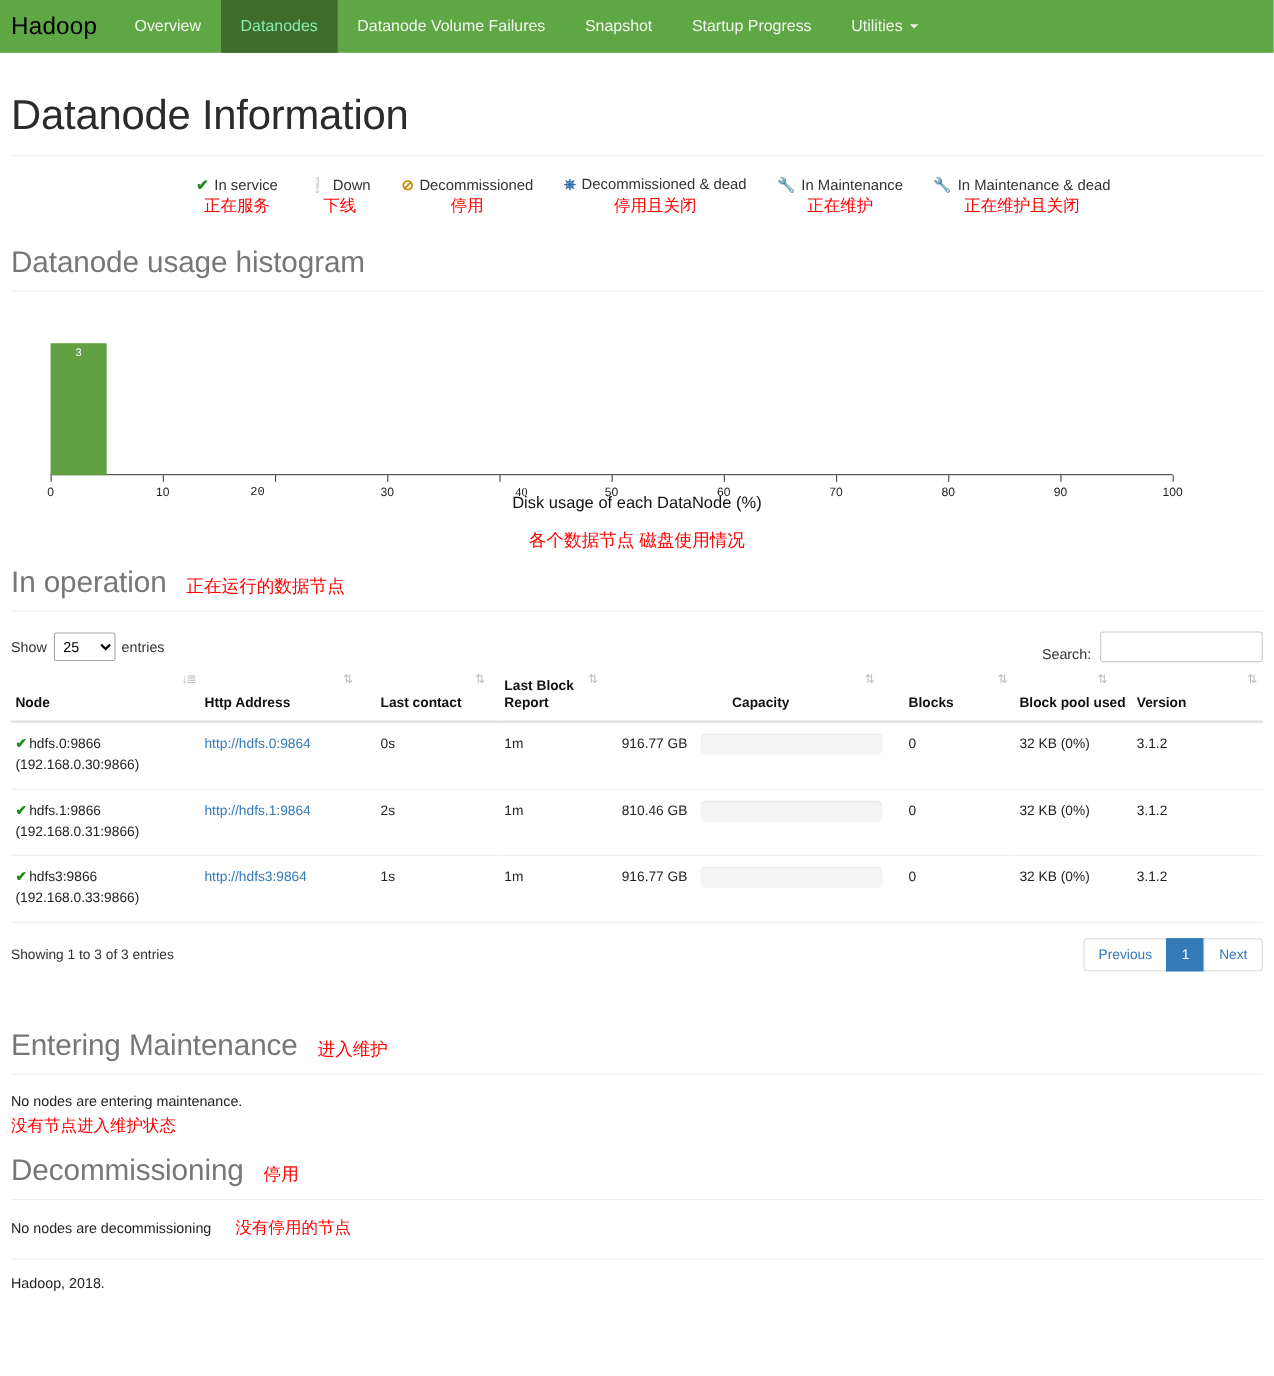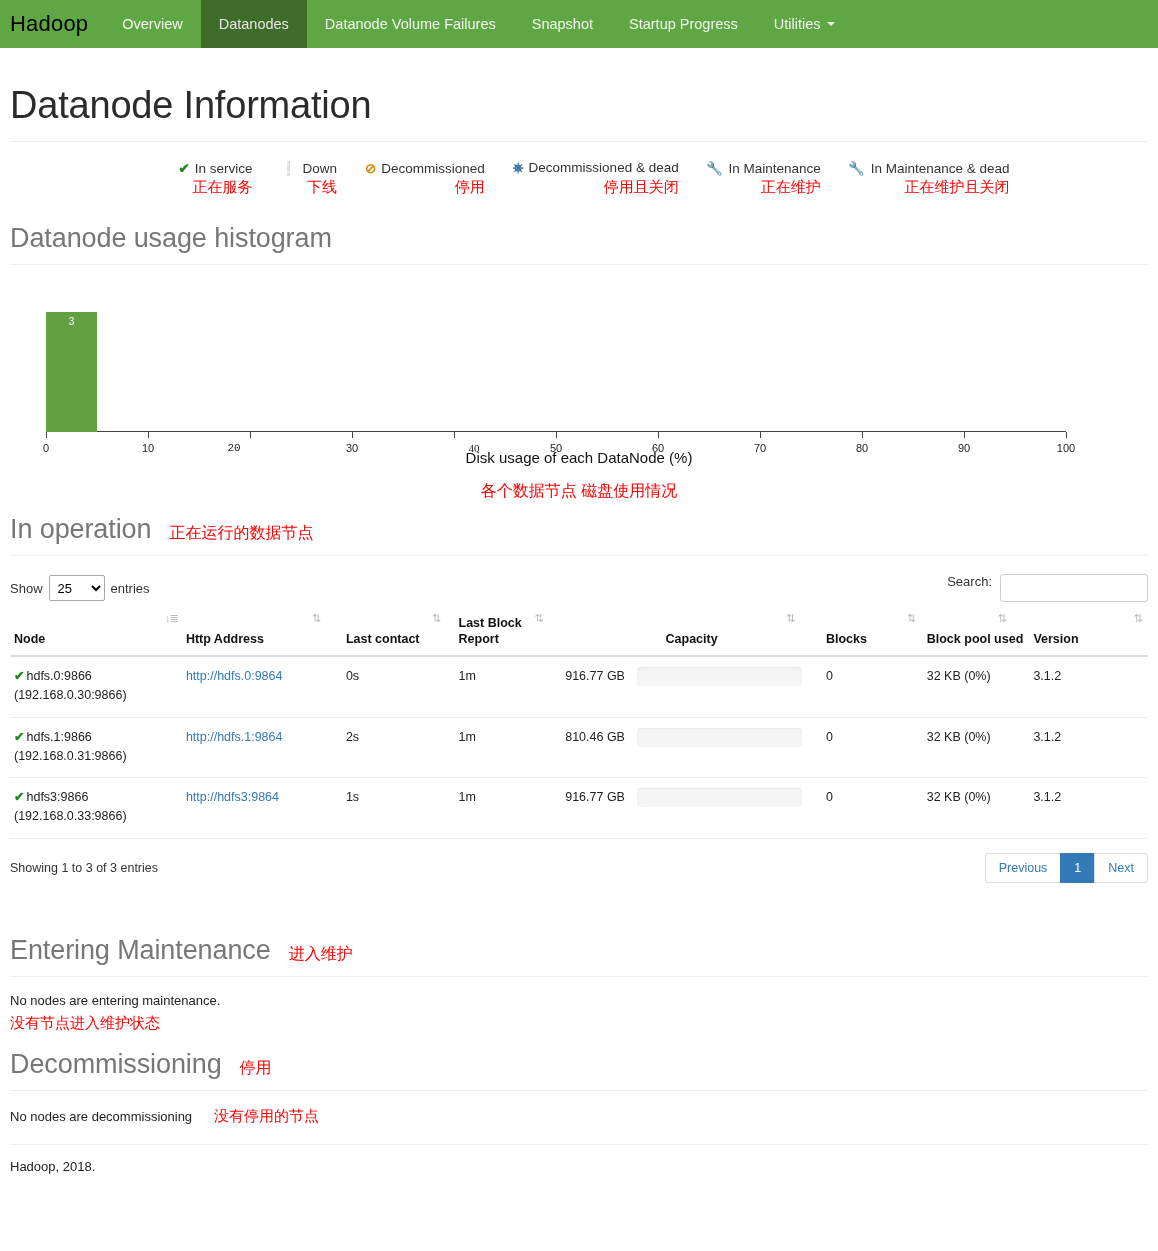--- a/index.html
+++ b/index.html
@@ -31,21 +31,21 @@
   .nav-item {
     display:flex; align-items:center;
     padding:0 18px;
     color:#f2f7ef;
     font-size:14.5px;
     text-decoration:none;
     white-space:nowrap;
   }
   .nav-item.active {
     background:#3f6b2b;
-    color:#e5e5e5;
+    color:#86efac;
   }
   .caret {
     display:inline-block;
     margin-left:6px;
     width:0; height:0;
     border-left:4px solid transparent;
     border-right:4px solid transparent;
     border-top:4px solid #e8f0e3;
   }
 
@@ -63,21 +63,21 @@
   .hr { border-top:1px solid #eeeeee; height:0; }
 
   
   .legend {
     display:flex;
     justify-content:center;
     gap:28px;
     margin-top:18px;
     padding-left:30px;
   }
-  .legend-col { text-align:right; }
+  .legend-col { text-align:center; }
   .legend-row-en {
     font-size:13.5px;
     color:#333;
     white-space:nowrap;
   }
   .legend-row-en .gi { margin-right:5px; font-weight:bold; }
   .legend-row-cn {
     color:#ff0000;
     font-size:15px;
     margin-top:2px;
@@ -183,21 +183,21 @@
   .dt-length select {
     font-family:"Liberation Sans", sans-serif;
     font-size:13px;
     padding:3px 4px;
     height:26px;
     width:56px;
     border:1px solid #a9a9a9;
     border-radius:2px;
     background:#fff;
   }
-  .dt-filter { display:flex; align-items:flex-start; gap:8px; }
+  .dt-filter { display:flex; align-items:flex-end; gap:8px; }
   .dt-filter input {
     font-family:"Liberation Sans", sans-serif;
     font-size:13px;
     height:28px;
     width:148px;
     border:1px solid #ccc;
     border-radius:3px;
     padding:2px 6px;
     outline:none;
   }

